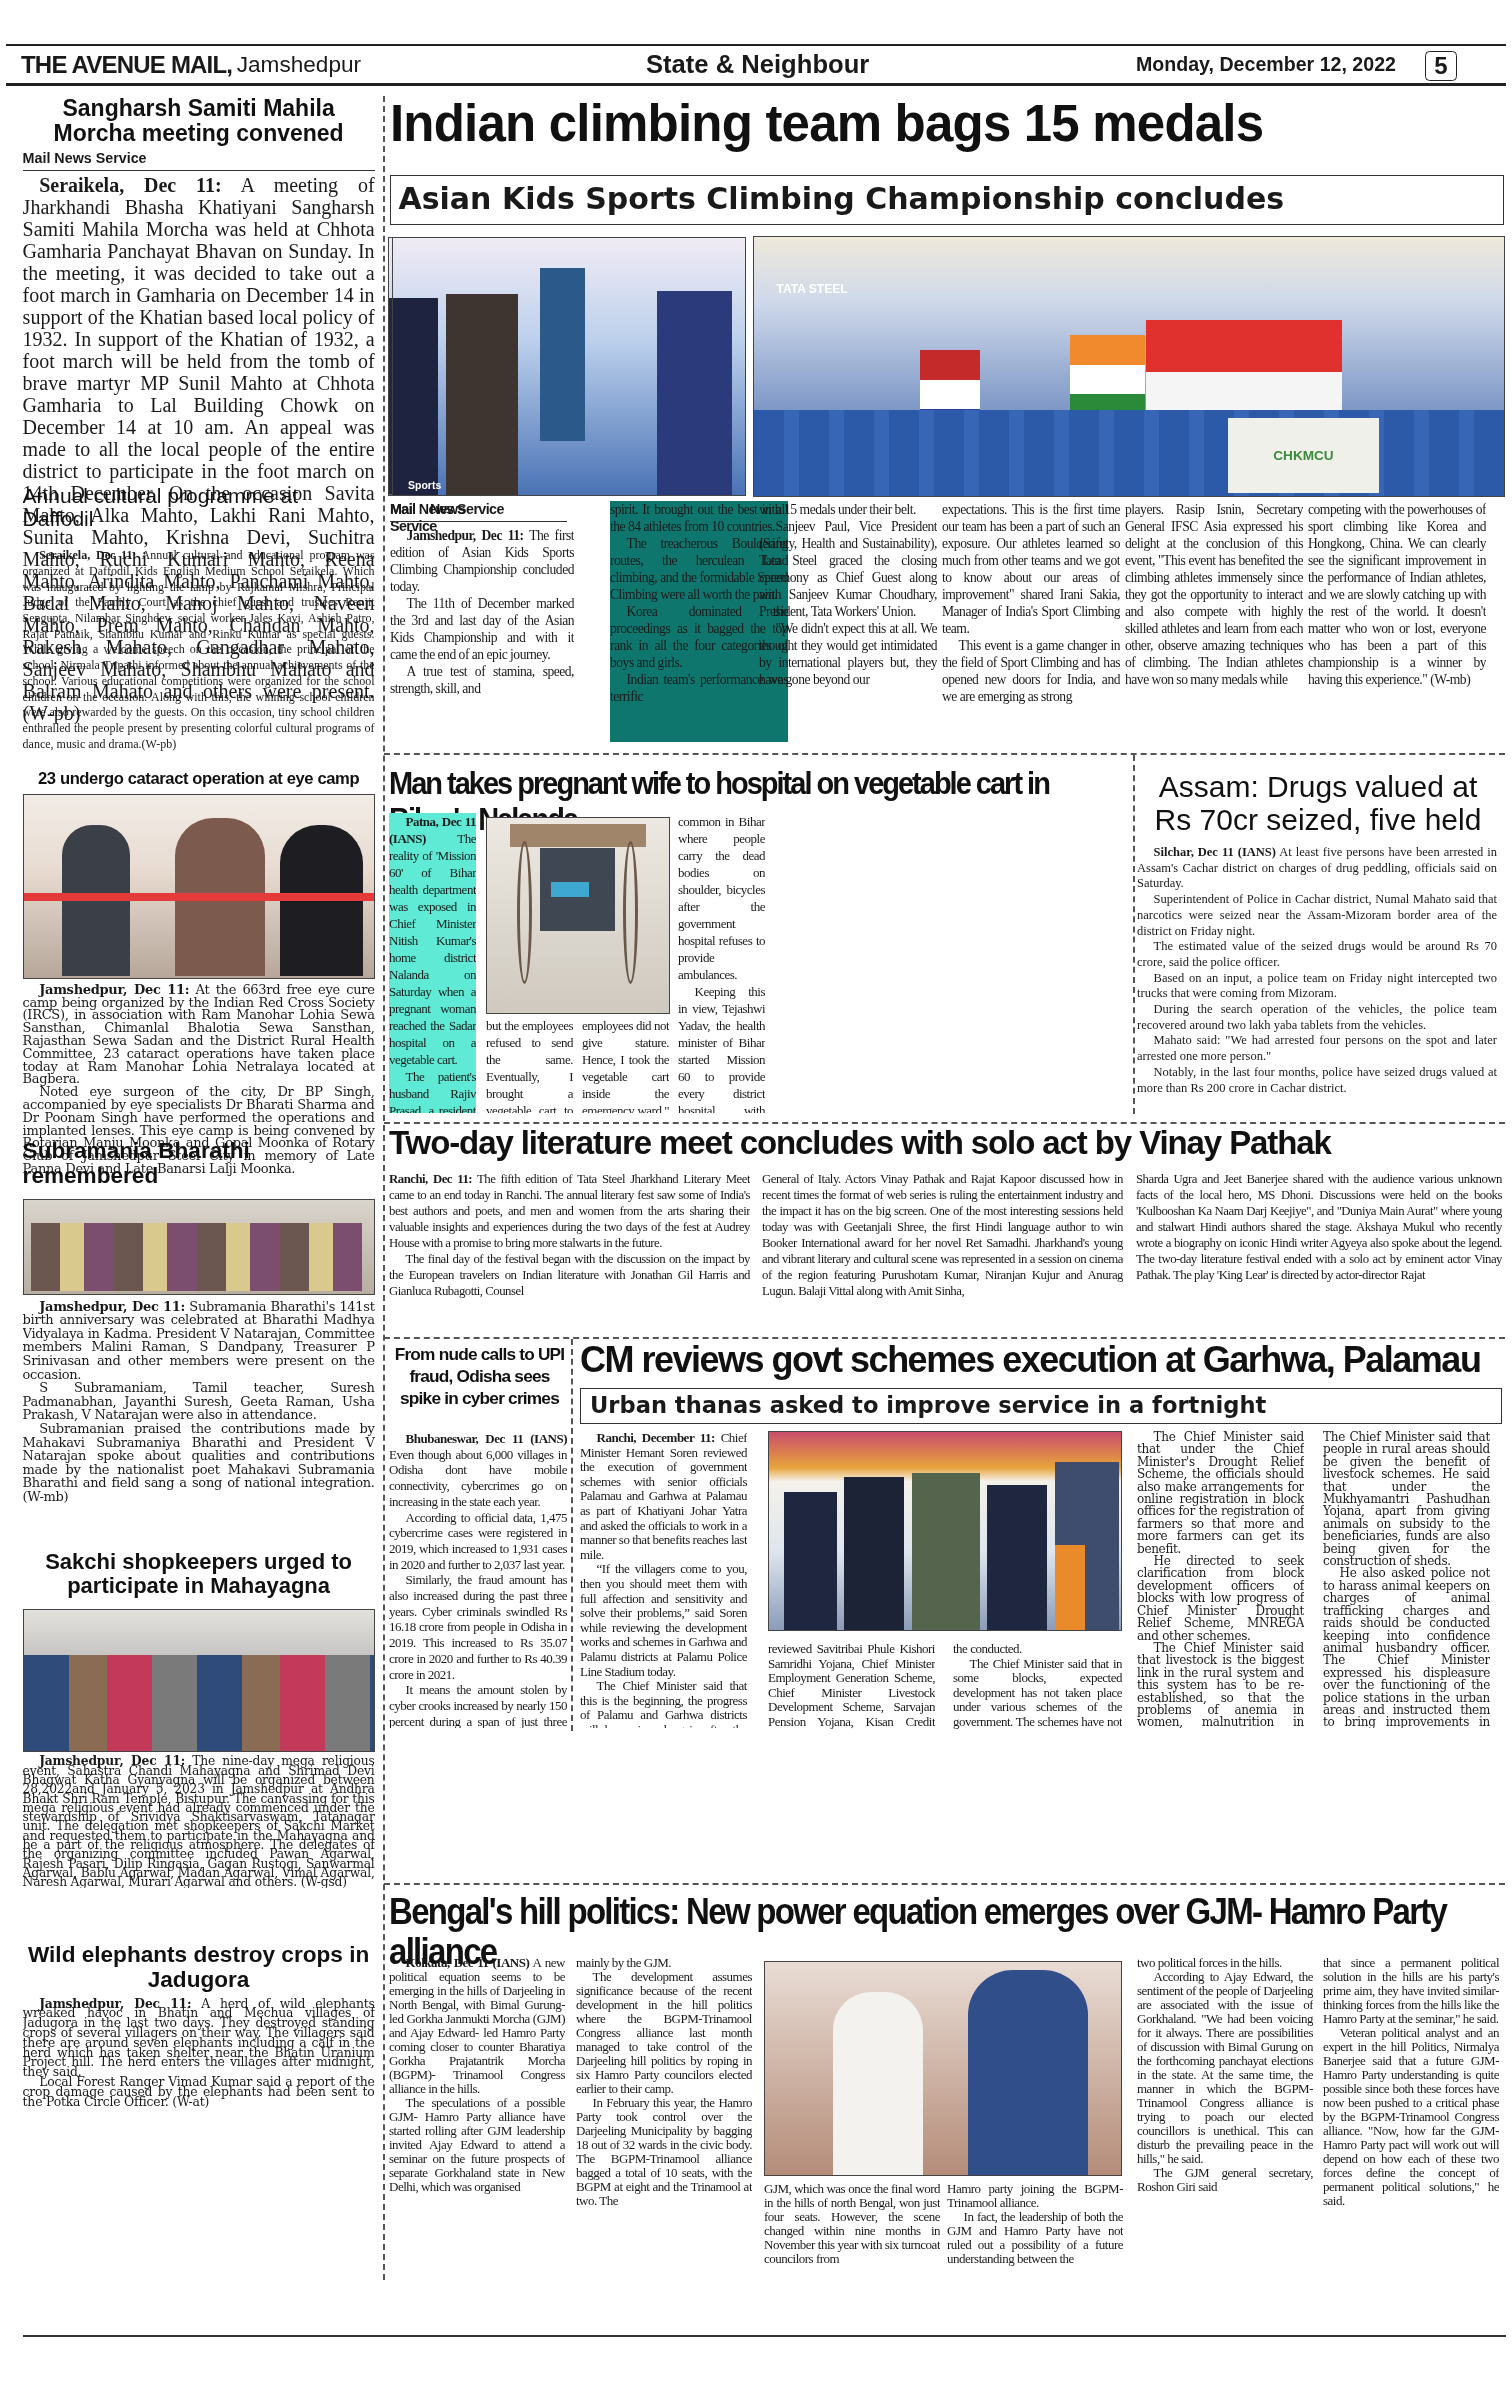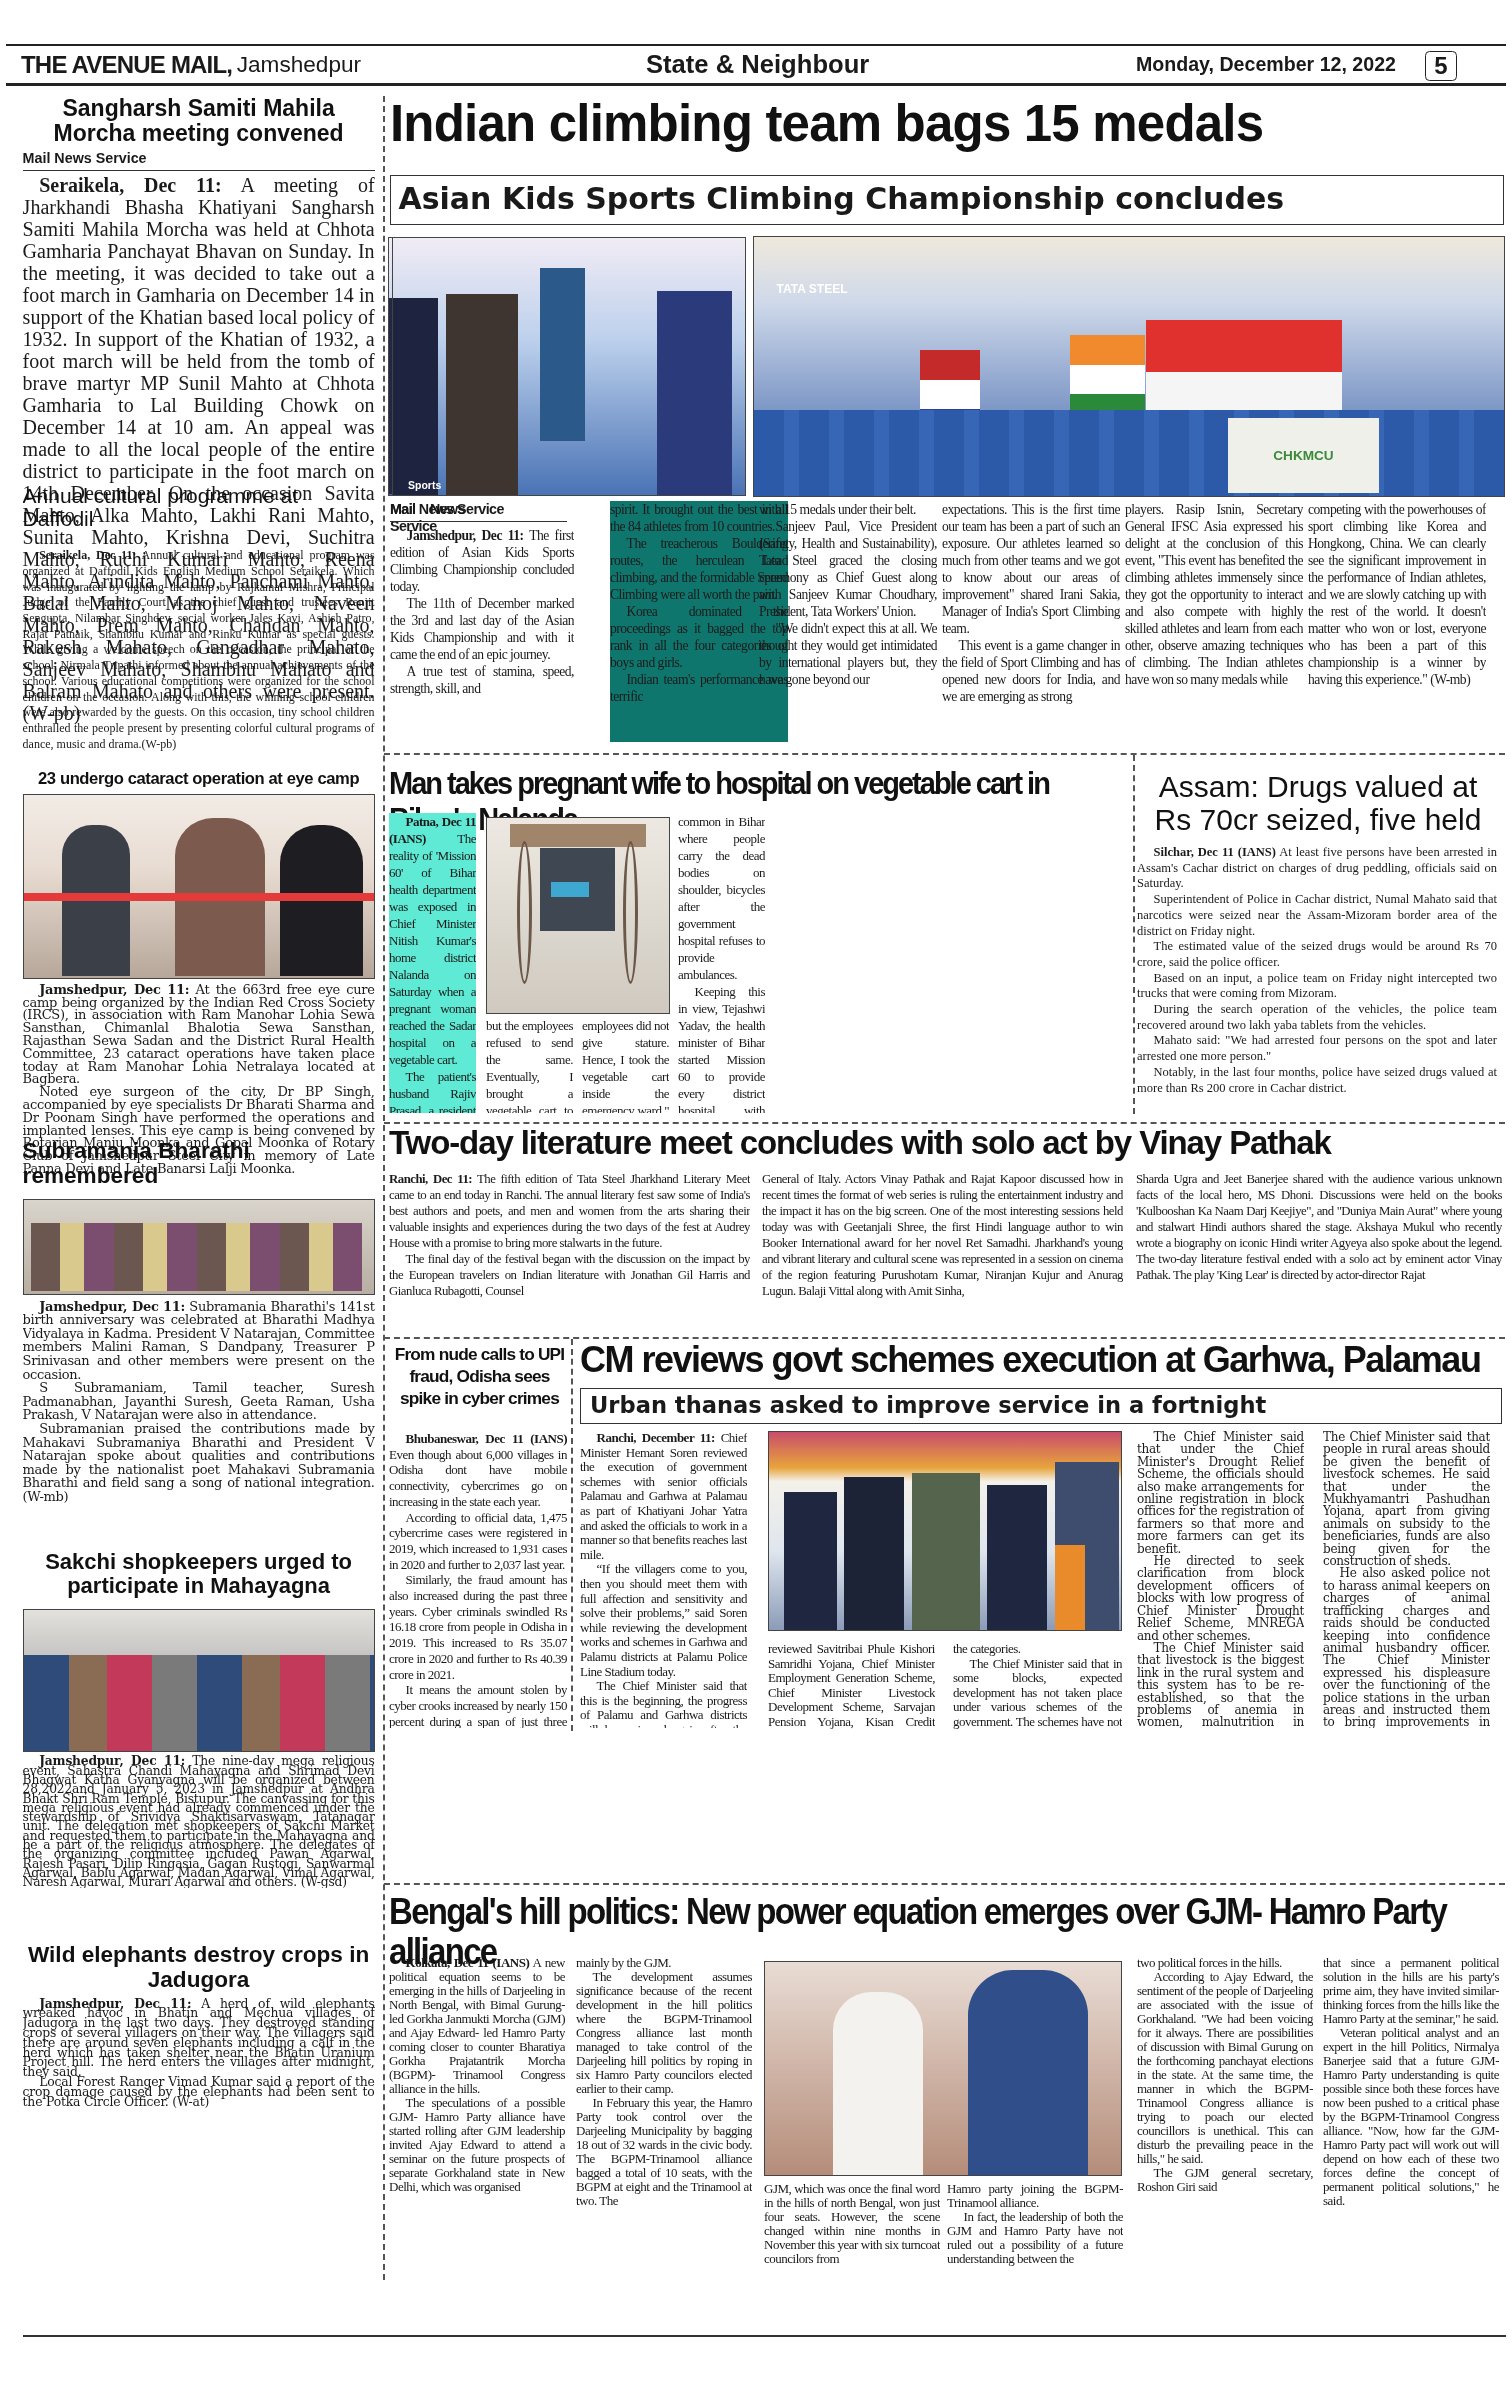--- a/index.html
+++ b/index.html
@@ -236,21 +236,21 @@
   <div class="abs" style="left:75px;top:45px;width:60px;height:154px;background:#1c2337" data-name="person-turban"></div>
   <div class="abs" style="left:143px;top:41px;width:68px;height:158px;background:#55644c" data-name="chief-minister"></div>
   <div class="abs" style="left:218px;top:53px;width:60px;height:147px;background:#1e2640" data-name="person"></div>
   <div class="abs" style="left:286px;top:30px;width:64px;height:169px;background:#3e4d6e" data-name="person"></div>
   <div class="abs" style="left:286px;top:113px;width:30px;height:87px;background:#e98b2a" data-name="garland"></div>
 </div>
 <div class="col cond" style="left:768px;top:1642px;width:167px;height:87px;font-size:13px;line-height:14.6px" data-name="cm-col-2">
   <p class="ni" data-name="article-text">reviewed Savitribai Phule Kishori Samridhi Yojana, Chief Minister Employment Generation Scheme, Chief Minister Livestock Development Scheme, Sarvajan Pension Yojana, Kisan Credit Card, creation of human days under MNREGA, pre-matric scholarship, revenue court, online mutation and legal arrangements in both</p>
 </div>
 <div class="col cond" style="left:953px;top:1642px;width:169px;height:87px;font-size:13px;line-height:14.6px" data-name="cm-col-3">
-  <p class="ni" data-name="article-text">the categories.</p>
+  <p class="ni" data-name="article-text">the conducted.</p>
   <p data-name="article-text">The Chief Minister said that in some blocks, expected development has not taken place under various schemes of the government. The schemes have not reached the people either to make them aware or due to some other reason, the officials should work to remove all those errors by December 31.</p>
 </div>
 <div class="col body" style="left:1137px;top:1431px;width:167px;height:297px;font-size:12px;line-height:12.4px;font-family:'DejaVu Serif',serif;letter-spacing:-0.3px" data-name="cm-col-4">
   <p data-name="article-text">The Chief Minister said that under the Chief Minister's Drought Relief Scheme, the officials should also make arrangements for online registration in block offices for the registration of farmers so that more and more farmers can get its benefit.</p>
   <p data-name="article-text">He directed to seek clarification from block development officers of blocks with low progress of Chief Minister Drought Relief Scheme, MNREGA and other schemes.</p>
   <p data-name="article-text">The Chief Minister said that livestock is the biggest link in the rural system and this system has to be re-established, so that the problems of anemia in women, malnutrition in children etc. can be diagnosed. They can get nutritious food at home.</p>
 </div>
 <div class="col body" style="left:1323px;top:1431px;width:167px;height:297px;font-size:12px;line-height:12.4px;font-family:'DejaVu Serif',serif;letter-spacing:-0.3px" data-name="cm-col-5">
   <p class="ni" data-name="article-text">The Chief Minister said that people in rural areas should be given the benefit of livestock schemes. He said that under the Mukhyamantri Pashudhan Yojana, apart from giving animals on subsidy to the beneficiaries, funds are also being given for the construction of sheds.</p>
   <p data-name="article-text">He also asked police not to harass animal keepers on charges of animal trafficking charges and raids should be conducted keeping into confidence animal husbandry officer. The Chief Minister expressed his displeasure over the functioning of the police stations in the urban areas and instructed them to bring improvements in the coming 15 days and directed the Superintendent of Police to review it. (W-rg)</p>

